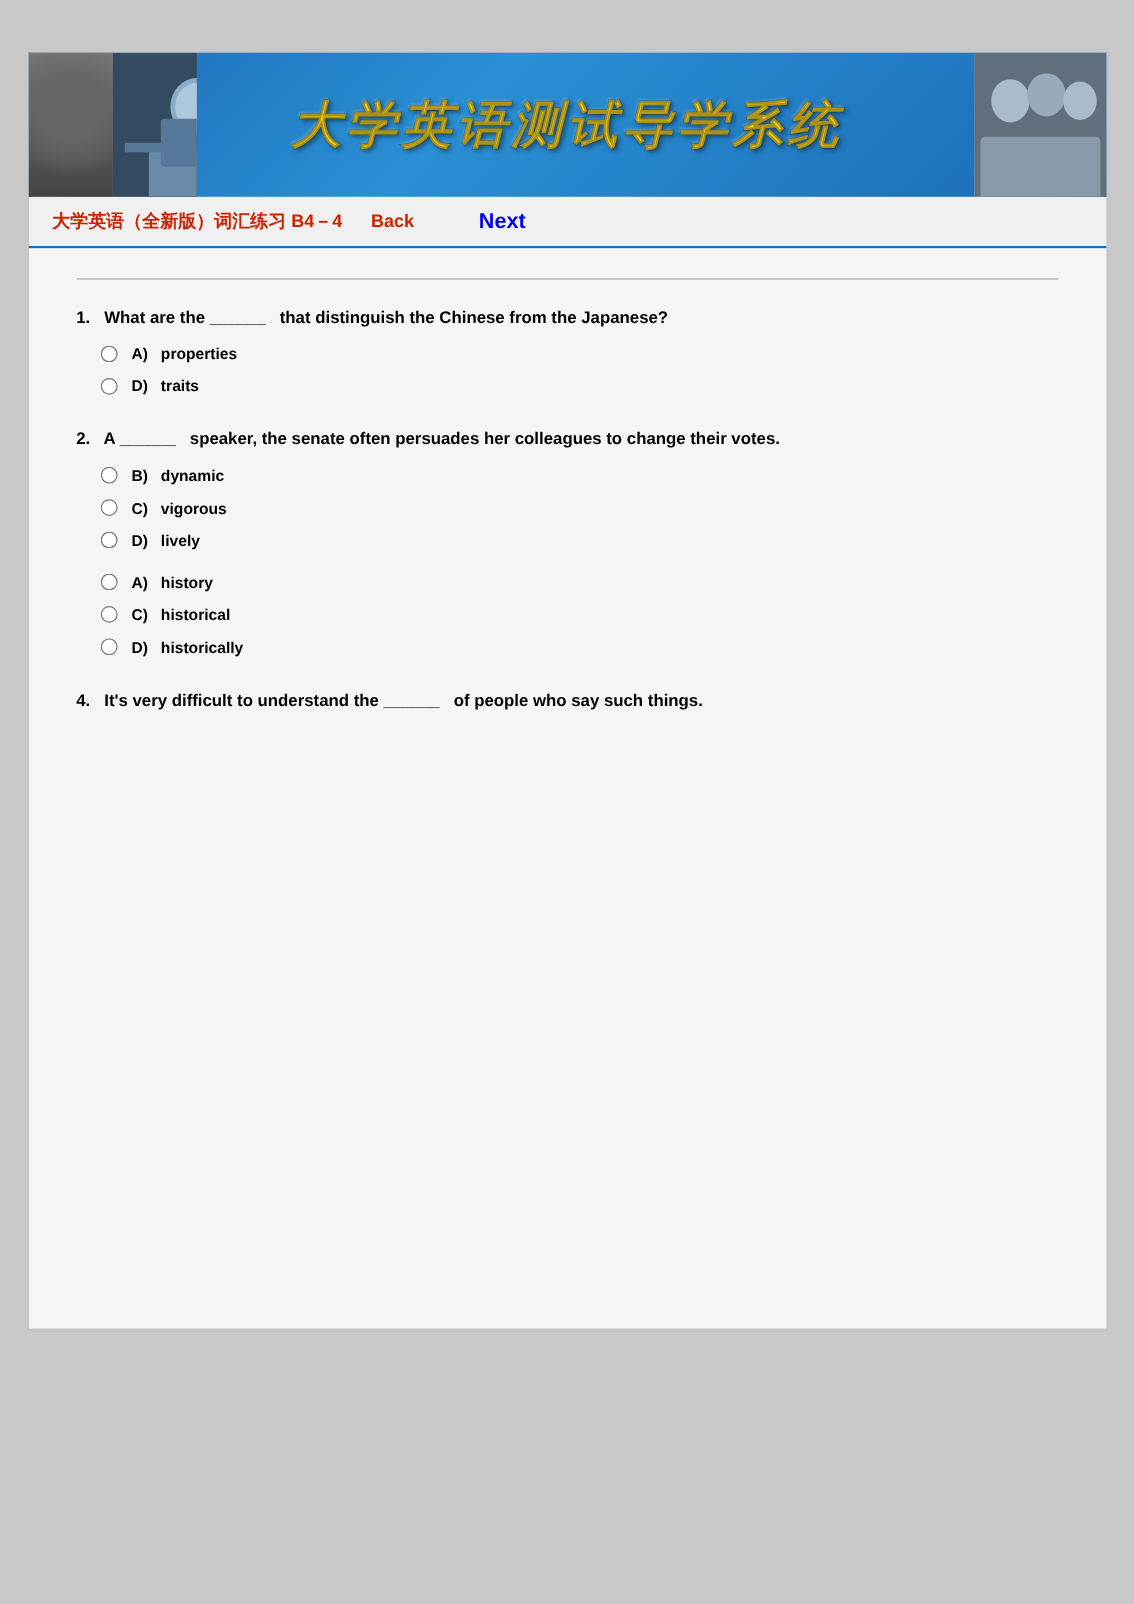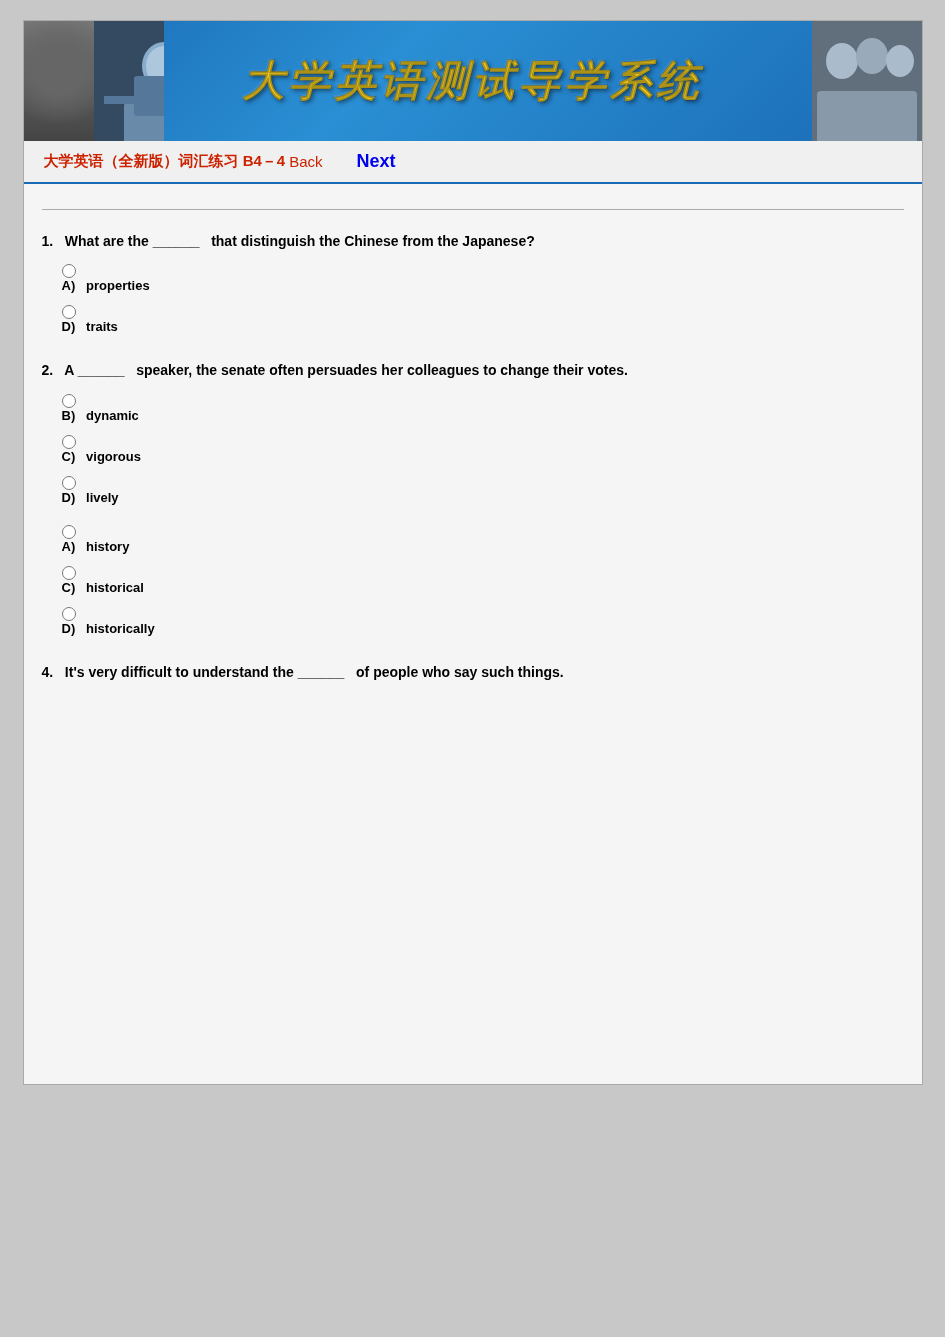--- a/index.html
+++ b/index.html
@@ -11,20 +11,21 @@
     body {
       background-color: #c8c8c8;
       font-family: Arial, sans-serif;
       width: 945px;
       min-height: 1337px;
     }
 
     .outer-wrapper {
       background-color: #c8c8c8;
       padding: 20px 0;
+      margin-top: 23px;
     }
 
     .main-container {
       width: 900px;
       margin: 0 auto;
       background-color: #ffffff;
       border: 1px solid #aaaaaa;
     }
 
     
@@ -82,50 +83,50 @@
       -webkit-text-stroke: 1px rgba(0,0,0,0.3);
     }
 
     
     .nav-bar {
       background-color: #f0f0f0;
       border-bottom: 2px solid #1a6bb5;
       padding: 10px 20px;
       display: flex;
       align-items: center;
-      gap: 4px;
+      gap: 24px;
     }
 
     .nav-title {
       color: #cc2200;
       font-size: 15px;
       font-weight: bold;
     }
 
     .nav-back {
       color: #cc2200;
       font-size: 15px;
-      font-weight: normal;
+      font-weight: bold;
       text-decoration: none;
       cursor: pointer;
     }
 
     .nav-next {
       color: #0000ee;
       font-size: 18px;
       font-weight: bold;
       text-decoration: none;
       cursor: pointer;
       margin-left: 30px;
     }
 
     
     .content-area {
       background-color: #f5f5f5;
-      padding: 20px 18px;
+      padding: 20px 40px;
       min-height: 900px;
     }
 
     .question-block {
       margin-bottom: 20px;
     }
 
     .question-text {
       font-size: 14px;
       font-weight: bold;
@@ -135,25 +136,25 @@
       padding-top: 5px;
     }
 
     .options-list {
       list-style: none;
       padding-left: 20px;
     }
 
     .option-item {
       display: flex;
+      align-items: center;
       margin-bottom: 12px;
       font-size: 13px;
       font-weight: bold;
       color: #000000;
-      flex-direction: column;
     }
 
     .option-item input[type="radio"] {
       margin-right: 12px;
       cursor: pointer;
       width: 14px;
       height: 14px;
     }
 
     .option-label {

